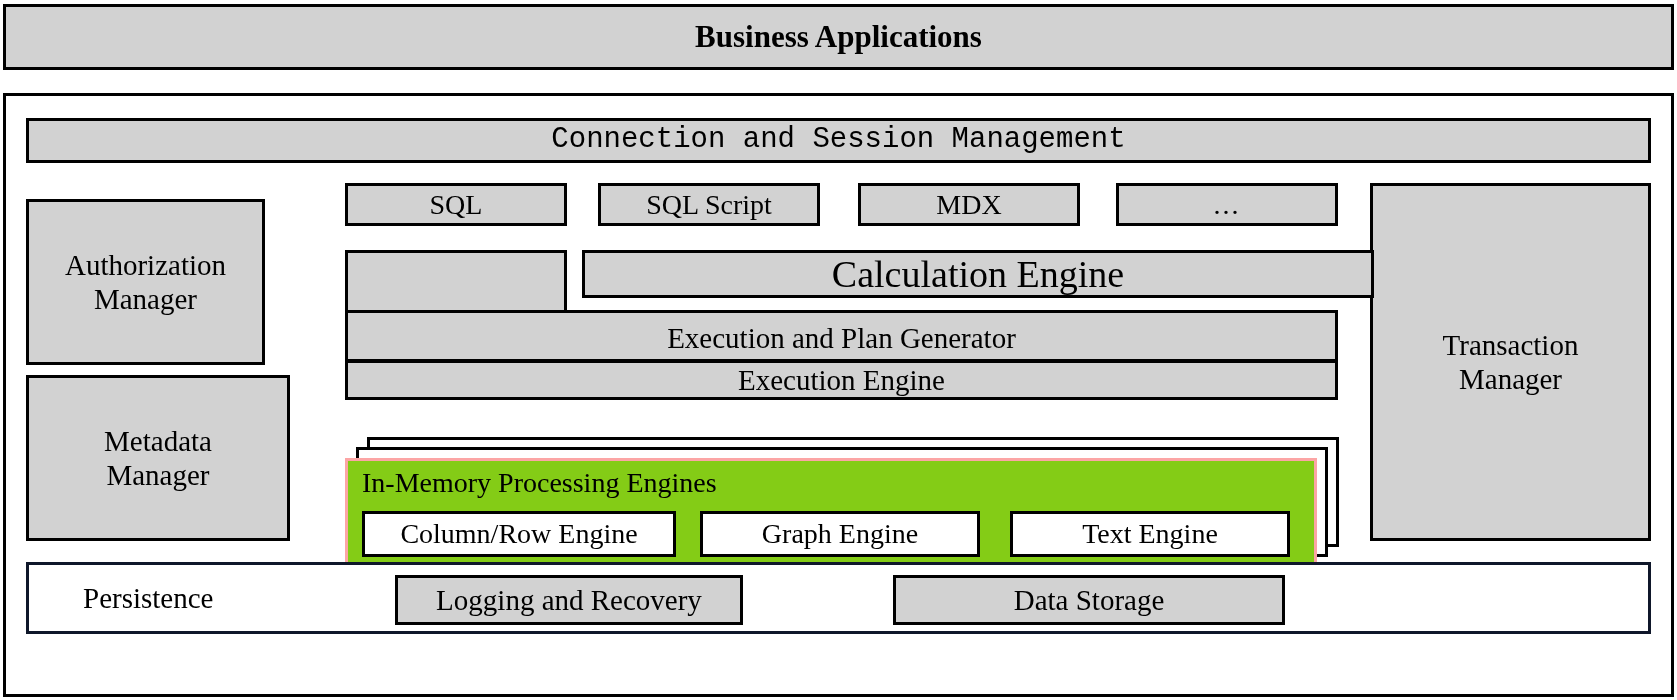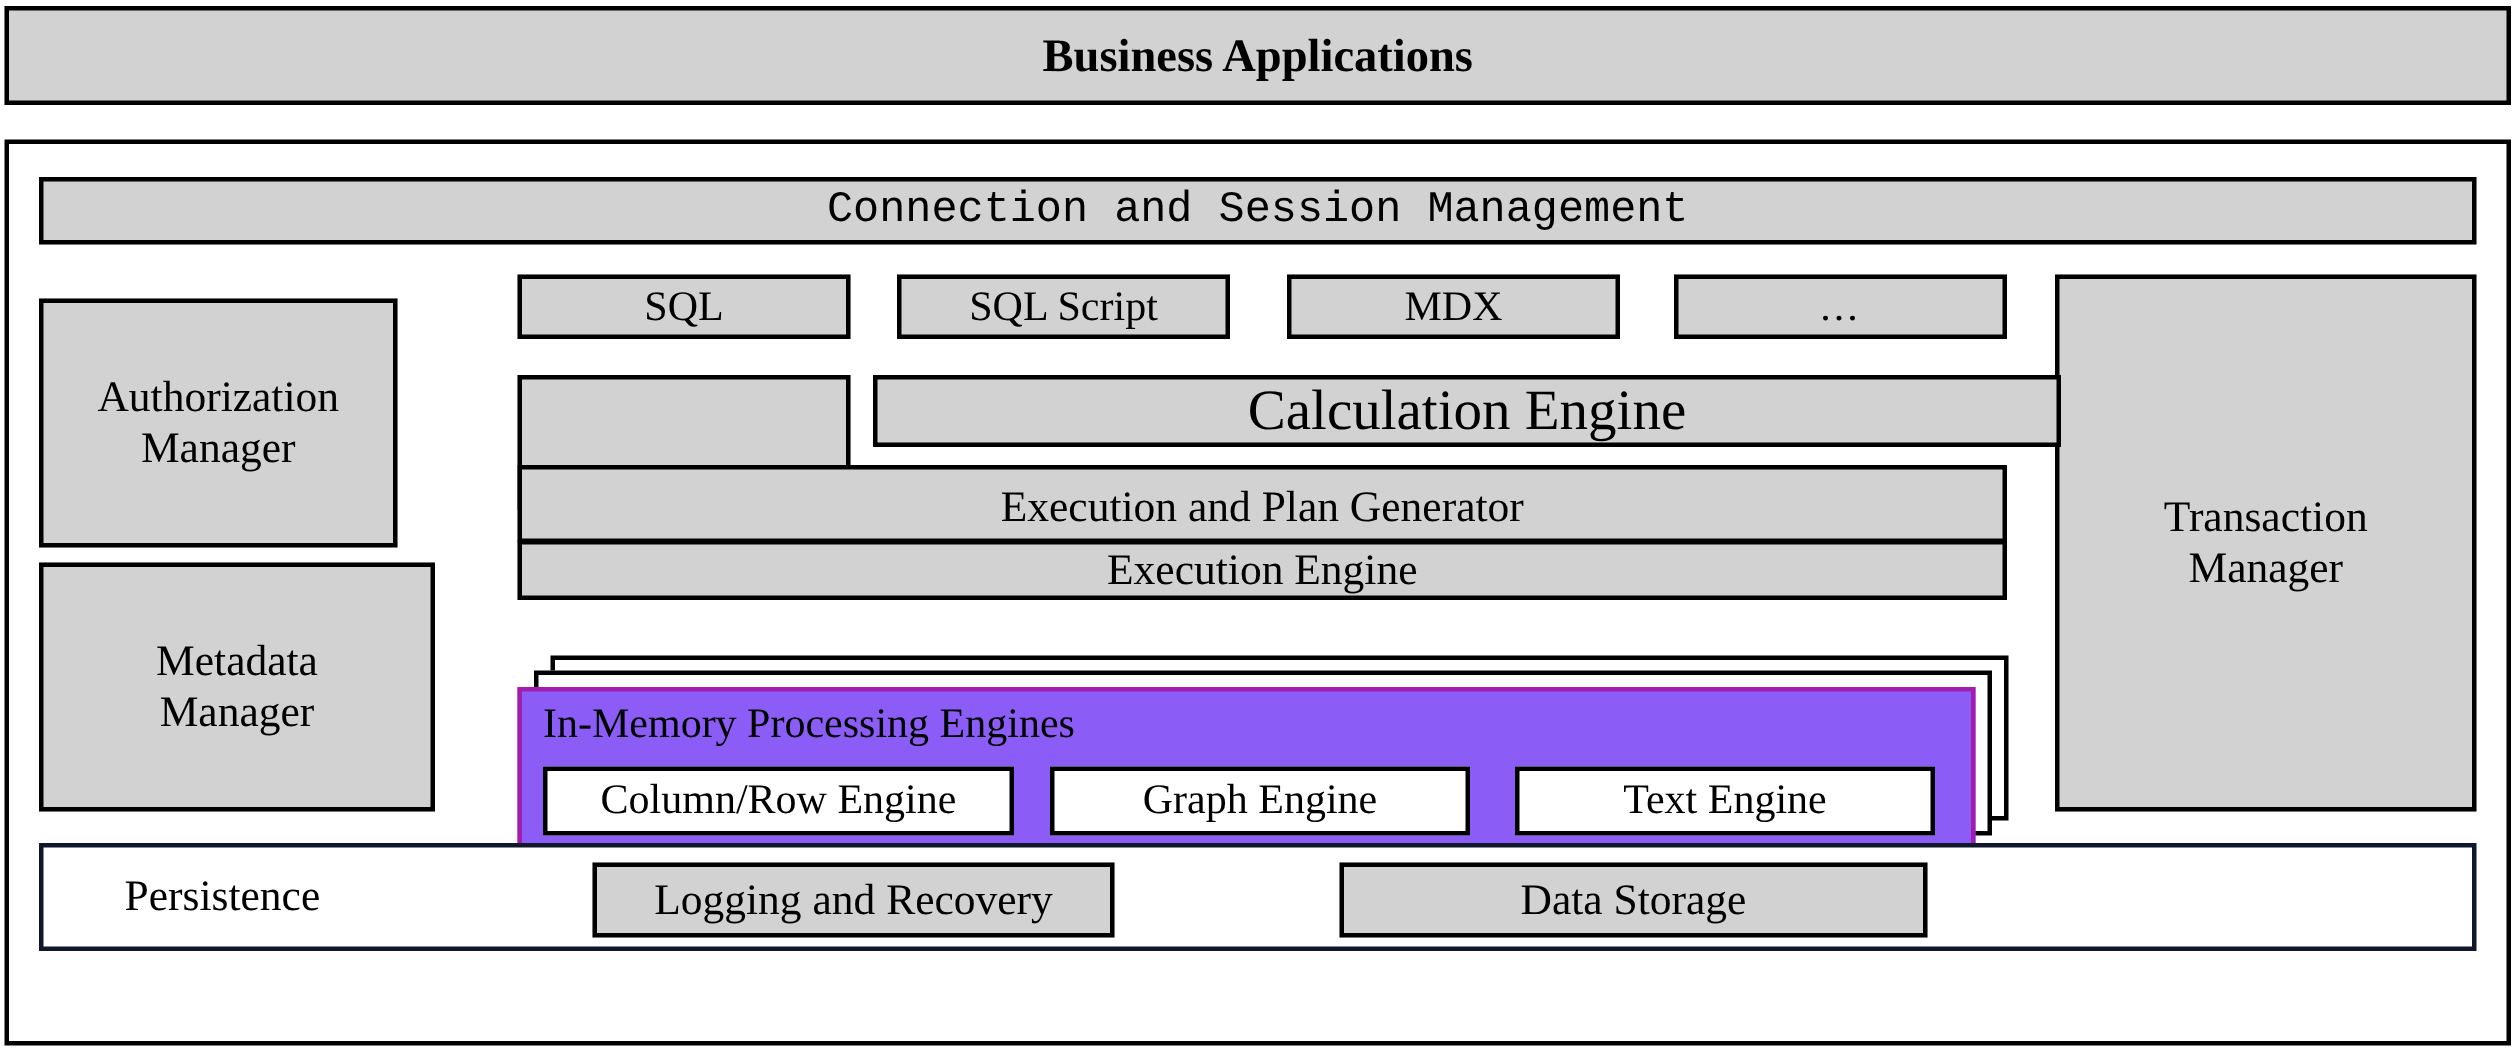--- a/index.html
+++ b/index.html
@@ -103,22 +103,22 @@
     position: absolute;
     box-sizing: border-box;
     border: 3px solid #000000;
     background: #ffffff;
   }
   #stack-back   { left: 367px; top: 437px; width: 972px; height: 110px; }
   #stack-middle { left: 356px; top: 447px; width: 972px; height: 110px; }
 
   #in-memory-panel {
     left: 345px; top: 458px; width: 972px; height: 110px;
-    background: #8b5cf6;
-    border: 3px solid #a21caf;
+    background: #84cc16;
+    border: 3px solid #fca5a5;
     box-sizing: border-box;
     position: absolute;
   }
   #in-memory-title {
     position: absolute;
     left: 14px; top: 6px;
     font-size: 28px;
     white-space: nowrap;
   }
   .engine-box {

